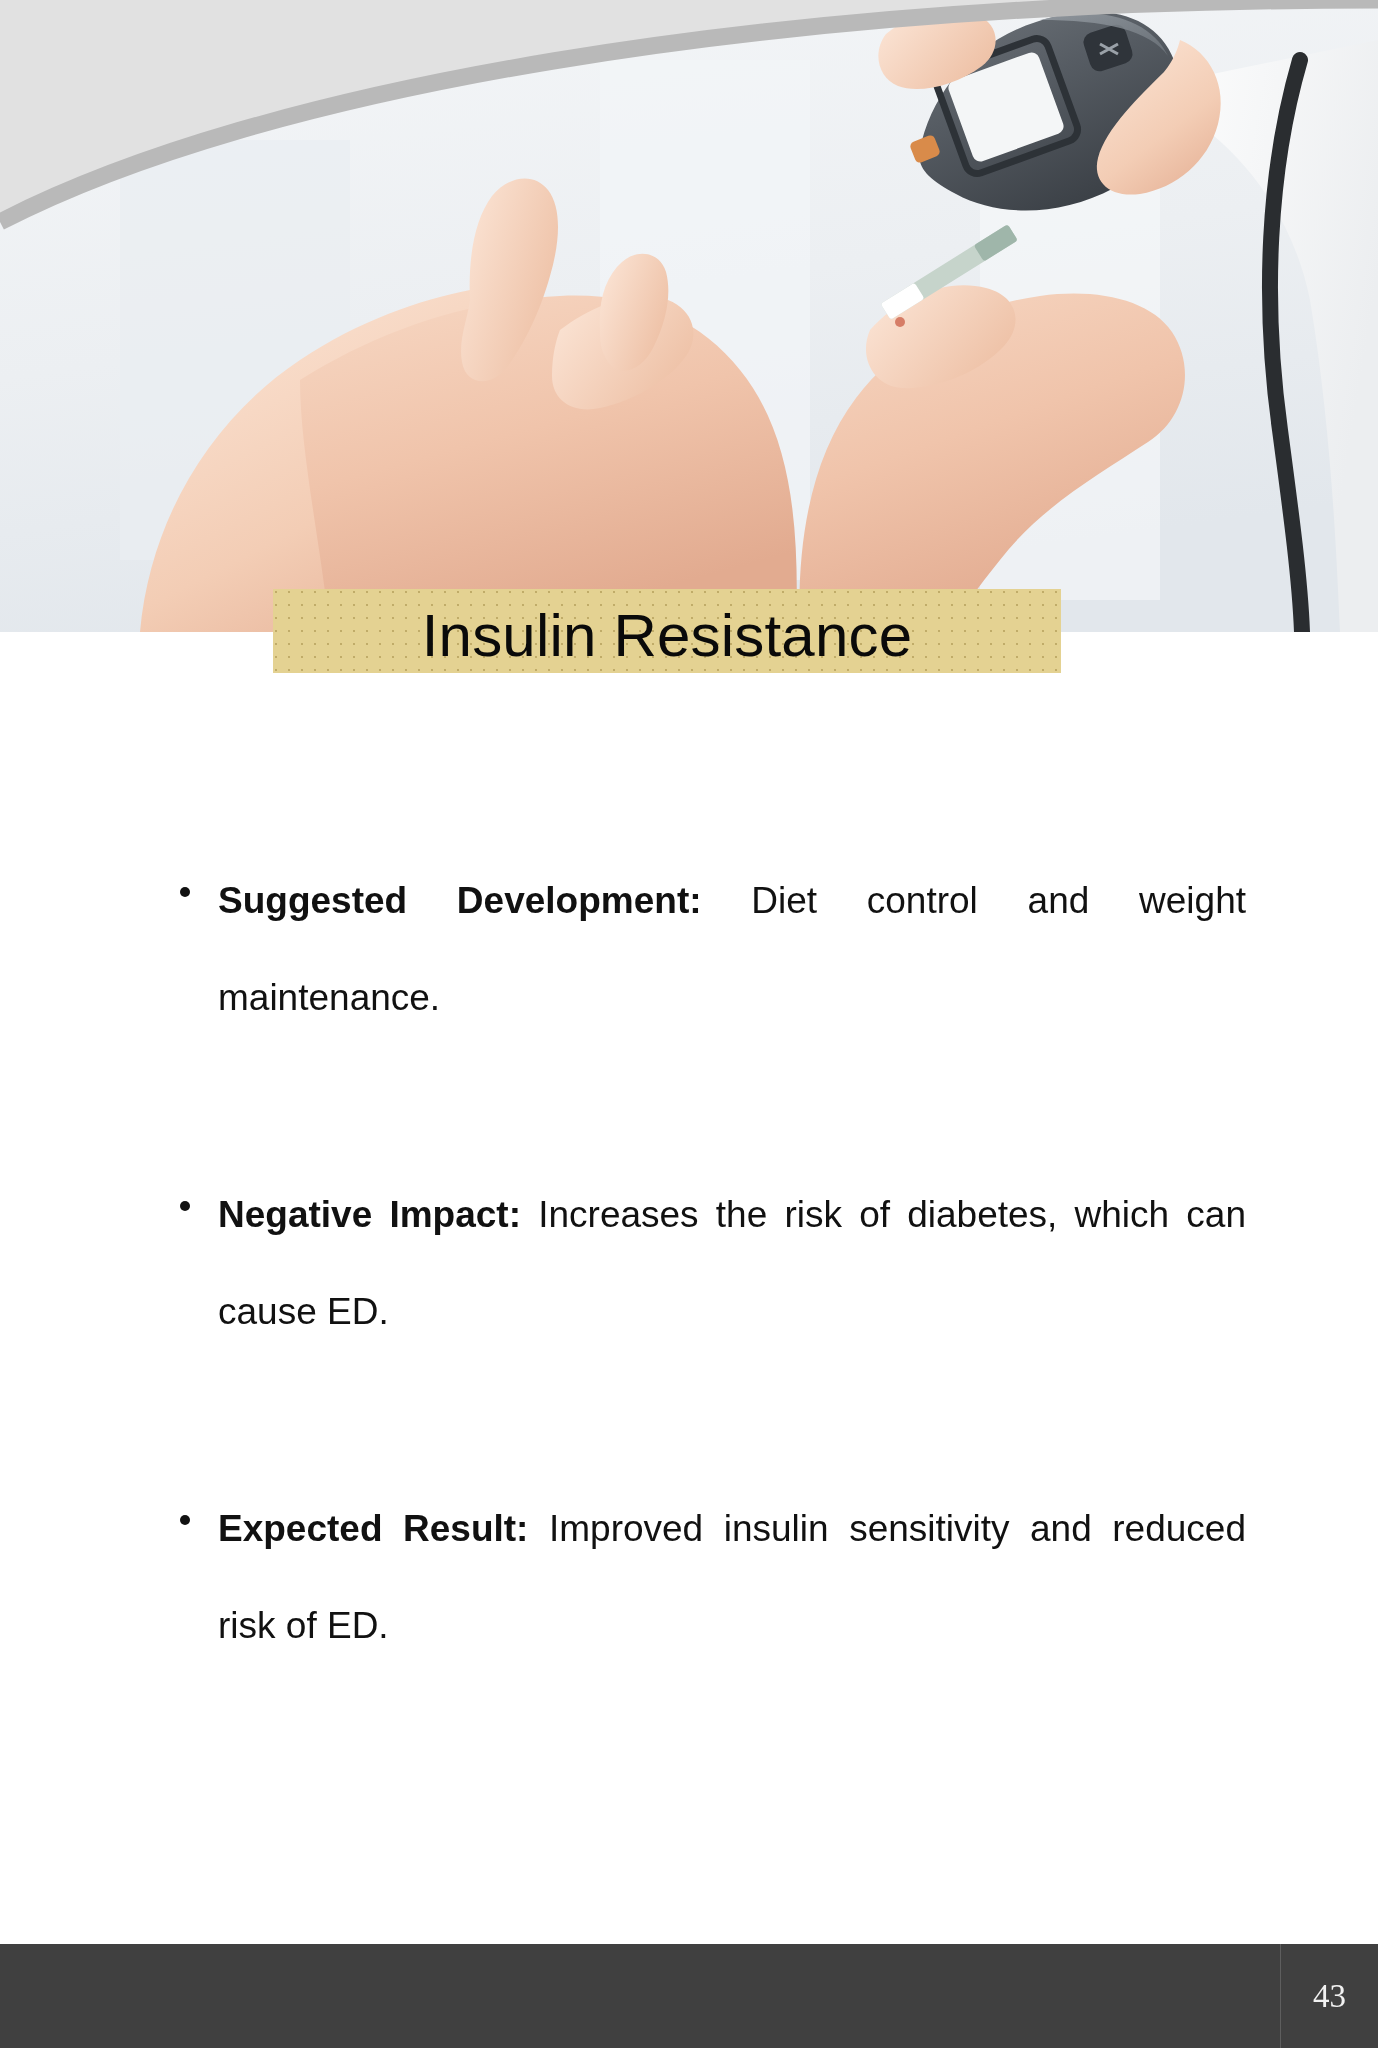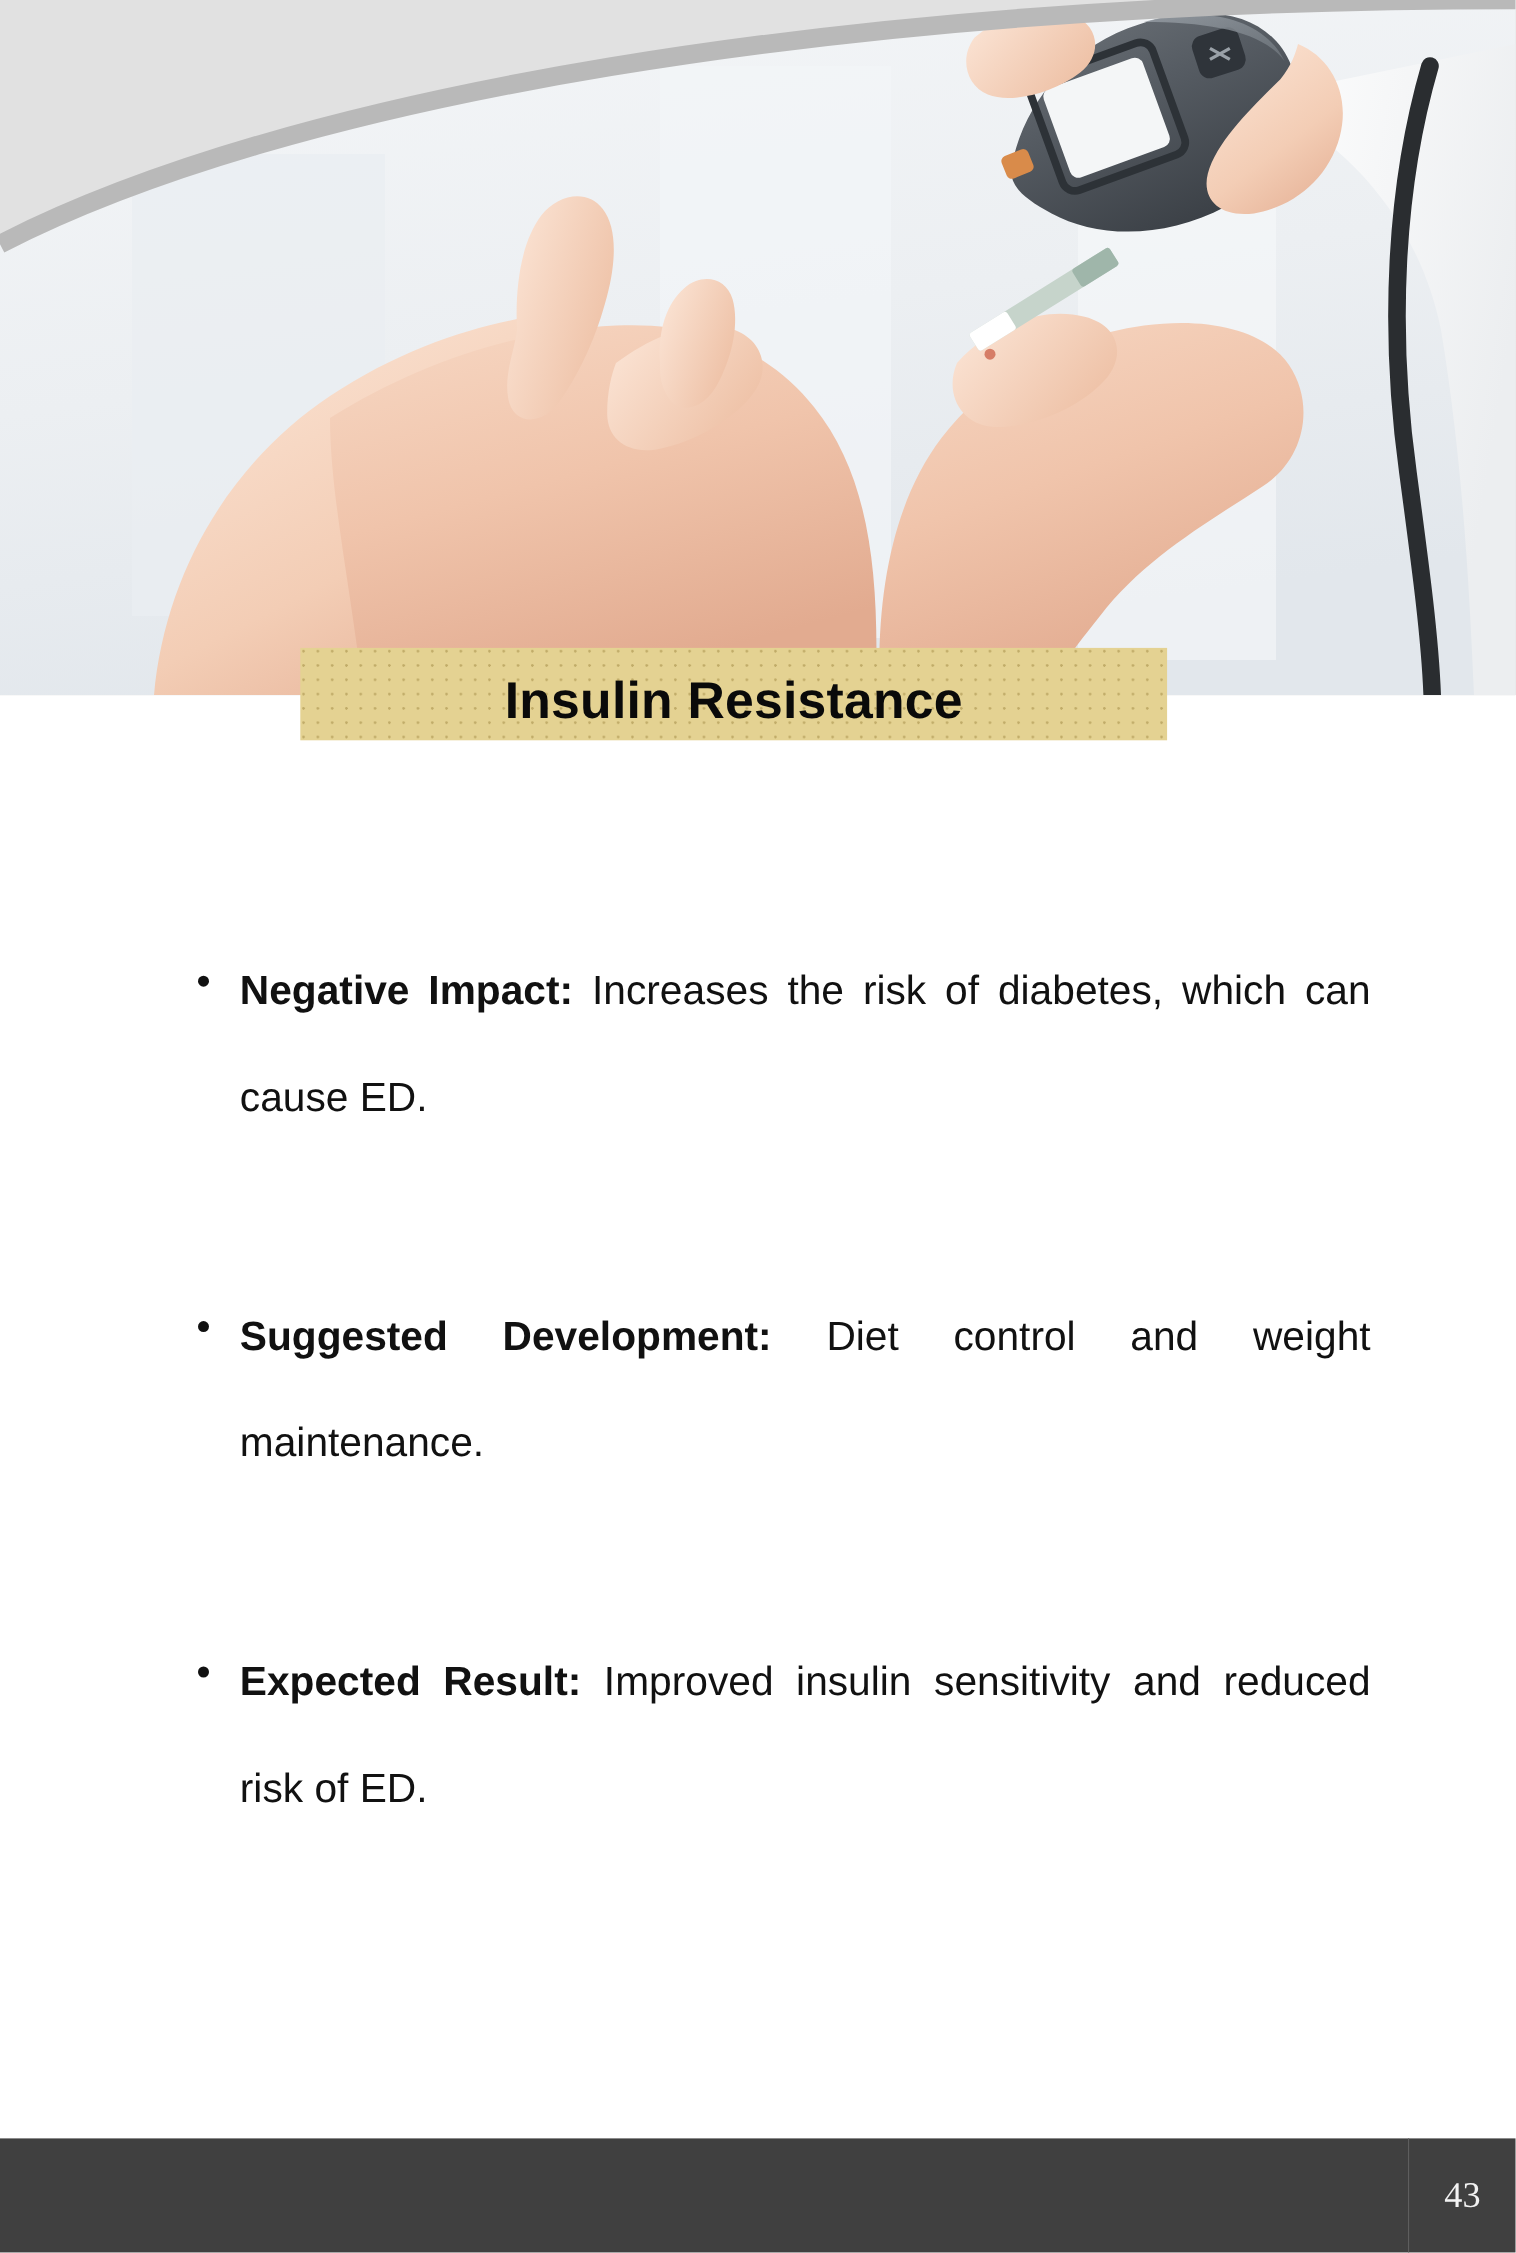--- a/index.html
+++ b/index.html
@@ -45,22 +45,22 @@
     background-image:
       radial-gradient(circle at 3px 3px, rgba(163,140,70,0.55) 1.1px, rgba(0,0,0,0) 1.3px);
     background-size: 13px 13px;
     display: flex;
     align-items: center;
     justify-content: center;
     box-sizing: border-box;
   }
 
   .title-text {
-    font-size: 47px;
-    font-weight: bold;
+    font-size: 60px;
+    font-weight: normal;
     color: #0a0a0a;
     letter-spacing: 0.2px;
     line-height: 1;
     white-space: nowrap;
     margin-top: 10px;
   }
 
   
   .body {
     position: absolute;
@@ -252,26 +252,26 @@
   </div>
 
   <div class="title-banner">
     <span class="title-text">Insulin Resistance</span>
   </div>
 
   <div class="body">
 
     <div class="bullet-block">
       <span class="bullet-dot"></span>
-      <p class="bullet-text"><span class="lead">Negative Impact:</span><span> Increases the risk of diabetes, which can cause ED.</span></p>
+      <p class="bullet-text"><span class="lead">Suggested Development:</span><span> Diet control and weight maintenance.</span></p>
     </div>
 
     <div class="bullet-block">
       <span class="bullet-dot"></span>
-      <p class="bullet-text"><span class="lead">Suggested Development:</span><span> Diet control and weight maintenance.</span></p>
+      <p class="bullet-text"><span class="lead">Negative Impact:</span><span> Increases the risk of diabetes, which can cause ED.</span></p>
     </div>
 
     <div class="bullet-block">
       <span class="bullet-dot"></span>
       <p class="bullet-text"><span class="lead">Expected Result:</span><span> Improved insulin sensitivity and reduced risk of ED.</span></p>
     </div>
 
   </div>
 
   <div class="footer">

